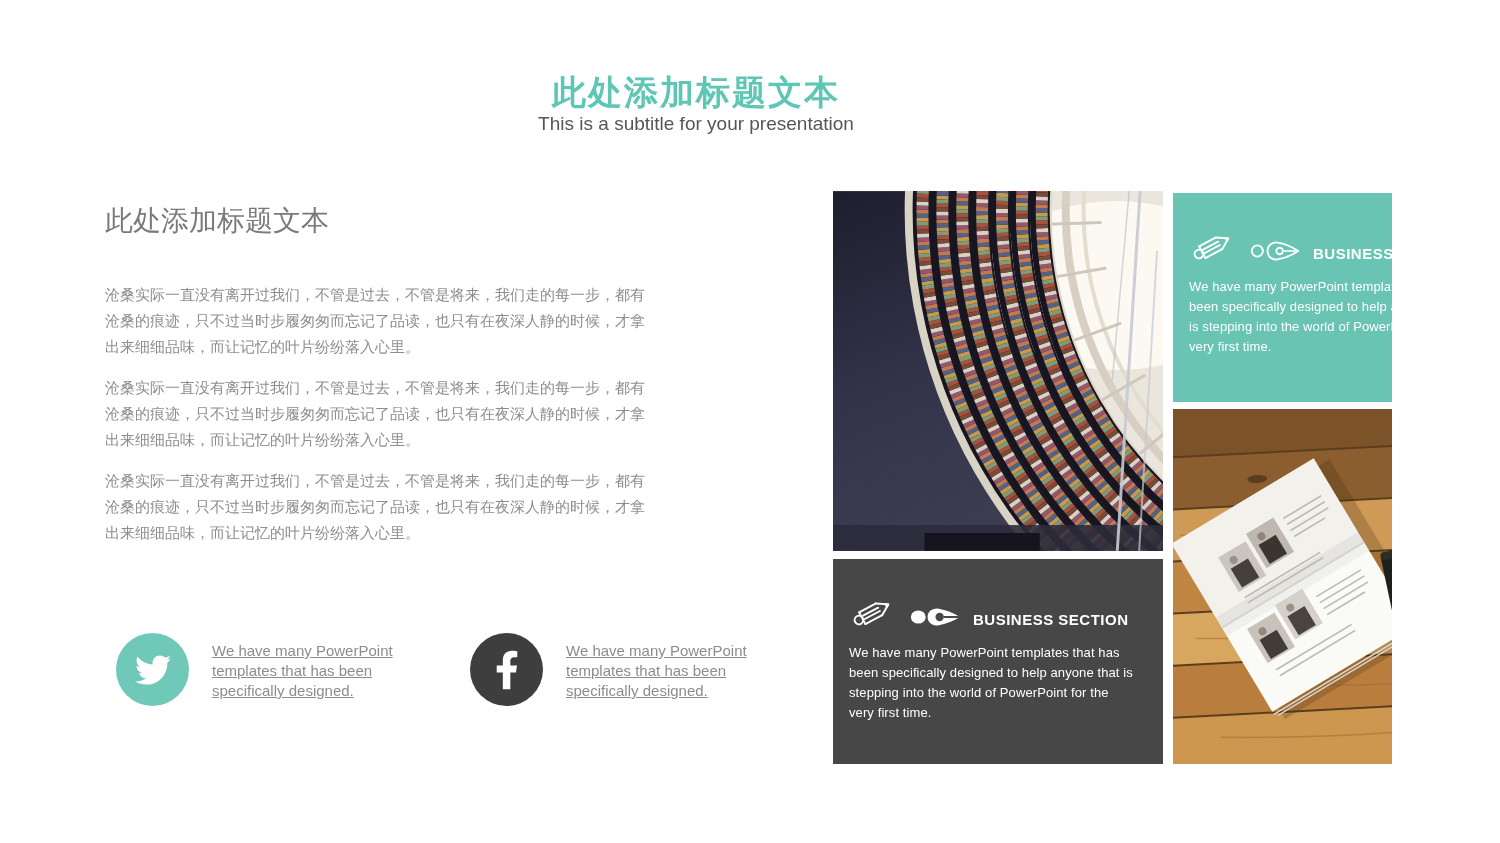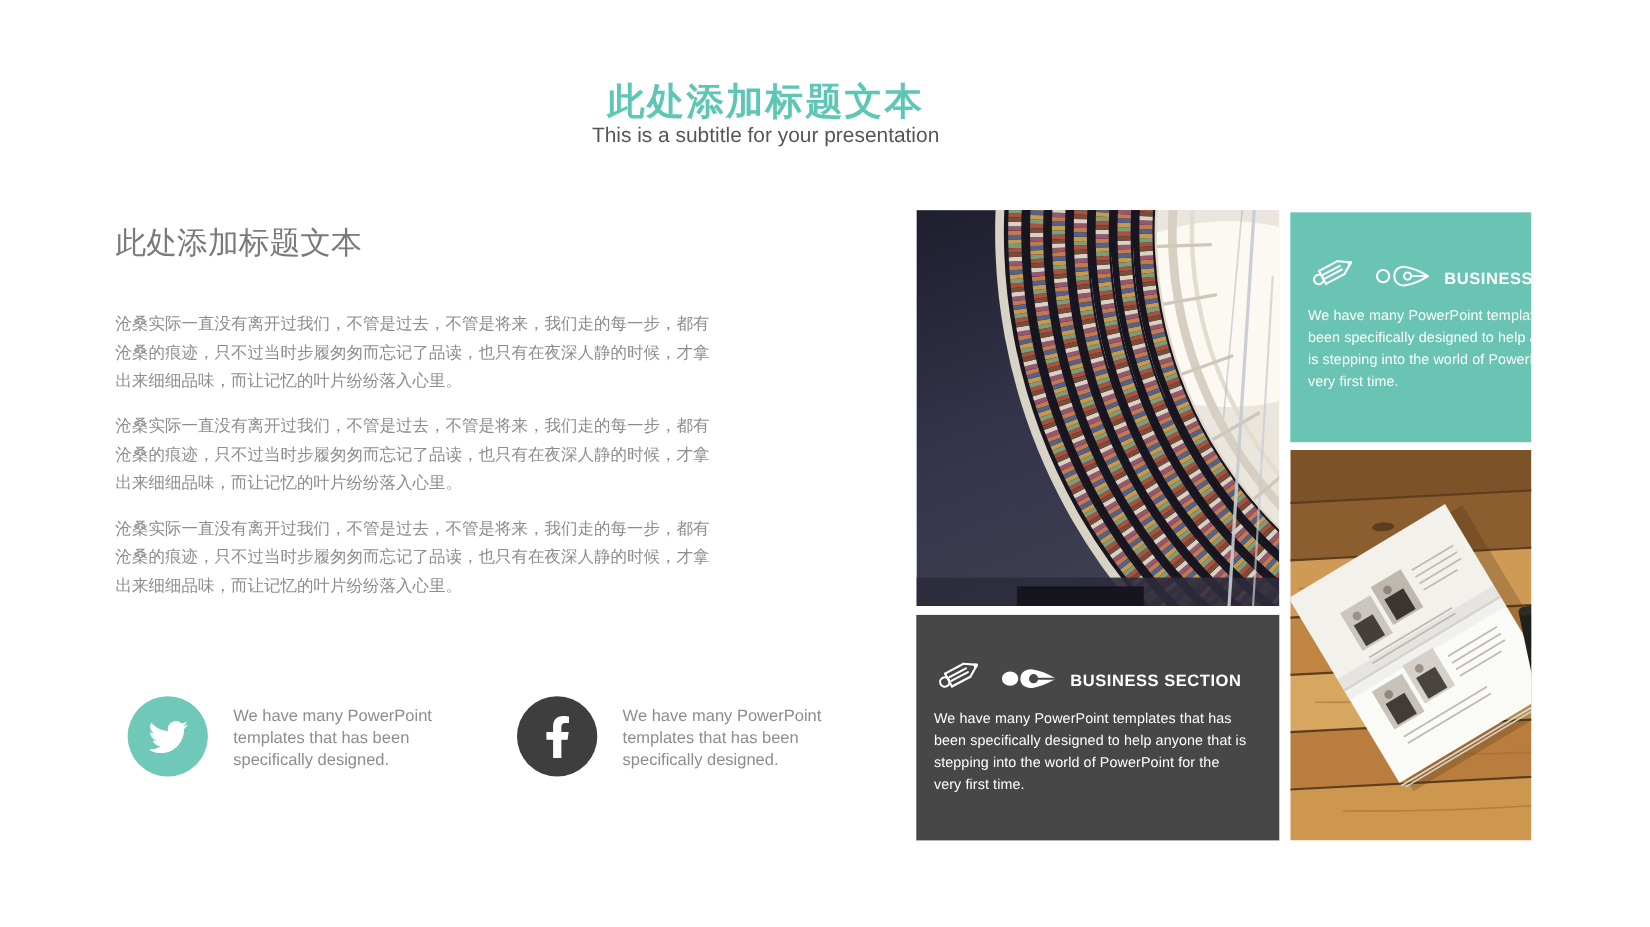--- a/index.html
+++ b/index.html
@@ -16,21 +16,21 @@
   .left-heading{position:absolute;left:105px;top:202px;font-size:28px;color:#7a7a7a;font-weight:400;}
   .paragraphs{position:absolute;left:105px;top:282px;width:540px;
               font-size:15px;line-height:26px;color:#8d8d8d;}
   .paragraphs p{margin:0 0 15px 0;}
 
   
   .social-circle{position:absolute;width:73px;height:73px;border-radius:50%;
                  display:flex;align-items:center;justify-content:center;}
   .social-circle.twitter{left:116px;top:633px;background:#70c8b9;}
   .social-circle.facebook{left:470px;top:633px;background:#3e3e3e;}
-  .social-text{position:absolute;width:205px;font-size:15px;line-height:20px;color:#8d8d8d;}
+  .social-text{position:absolute;width:205px;font-size:15px;line-height:20px;color:#8d8d8d;text-decoration:underline;}
   .social-text.t1{left:212px;top:641px;}
   .social-text.t2{left:566px;top:641px;}
 
   
   .photo{position:absolute;overflow:hidden;}
   .photo-library{left:833px;top:191px;width:330px;height:360px;}
   .photo-book{left:1173px;top:409px;width:327px;height:355px;}
   .photo svg{display:block;}
 
   .card{position:absolute;box-sizing:border-box;padding:34px 30px 0 16px;color:#ffffff;}

